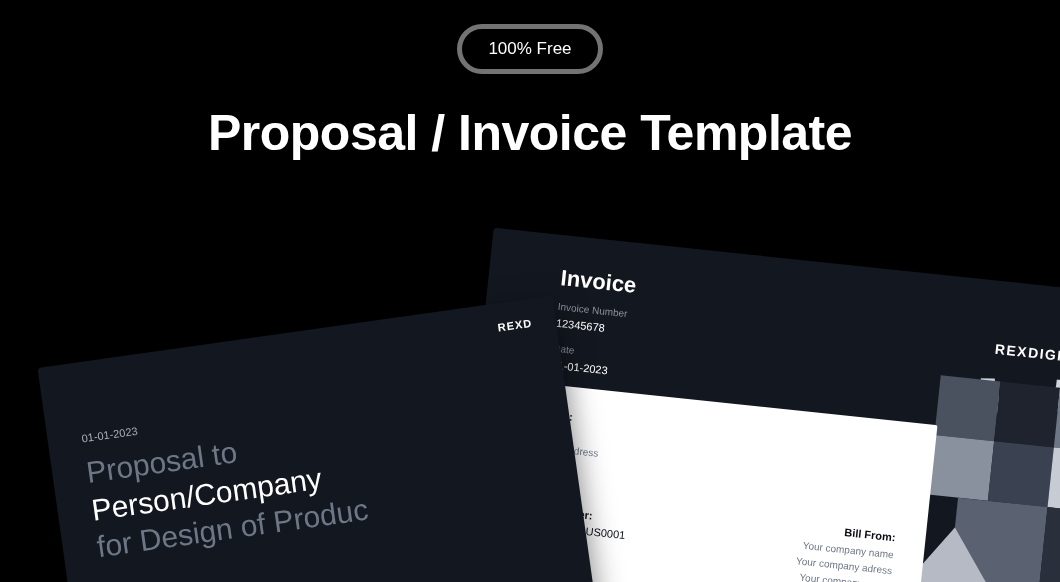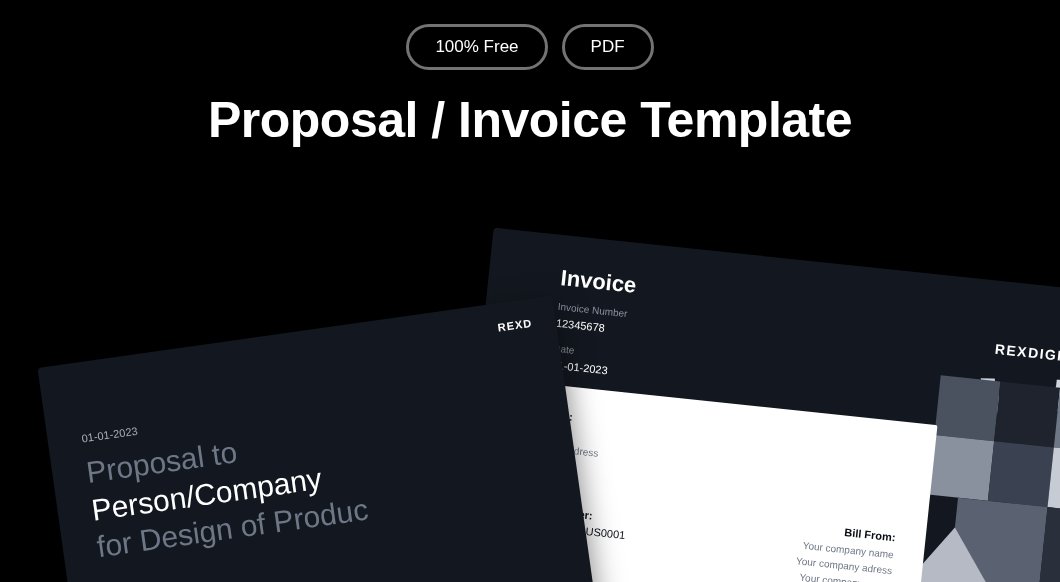--- a/index.html
+++ b/index.html
@@ -11,34 +11,34 @@
   overflow: hidden;
   position: relative;
 }
 .badges {
   display: flex;
   justify-content: center;
   gap: 14px;
   padding-top: 24px;
 }
 .badge {
-  border: 3px solid #737373;
+  border: 5px solid #737373;
   border-radius: 999px;
   padding: 10px 26px;
   color: #fff;
   font-size: 17px;
   font-weight: 500;
   background: transparent;
 }
 .hero-title {
   color: #fff;
   font-size: 50px;
   font-weight: 800;
   text-align: center;
-  margin-top: 21px;
+  margin-top: 30px;
   letter-spacing: -0.5px;
 }
 .cards {
   position: absolute;
   top: 0;
   left: 0;
   width: 1060px;
   height: 582px;
 }
 
@@ -179,21 +179,20 @@
   border-top-color: transparent;
   border-left-color: transparent;
   transform: rotate(40deg);
 }
 </style>
 </head>
 <body>
 
 <div class="badges">
   <span class="badge">100% Free</span>
-  <span class="badge">PDF</span>
 </div>
 
 <h1 class="hero-title">Proposal / Invoice Template</h1>
 
 <div class="cards">
 
   <div class="card-invoice">
     <div class="inv-title">Invoice</div>
     <div class="inv-meta">
       <div>Invoice Number</div>

